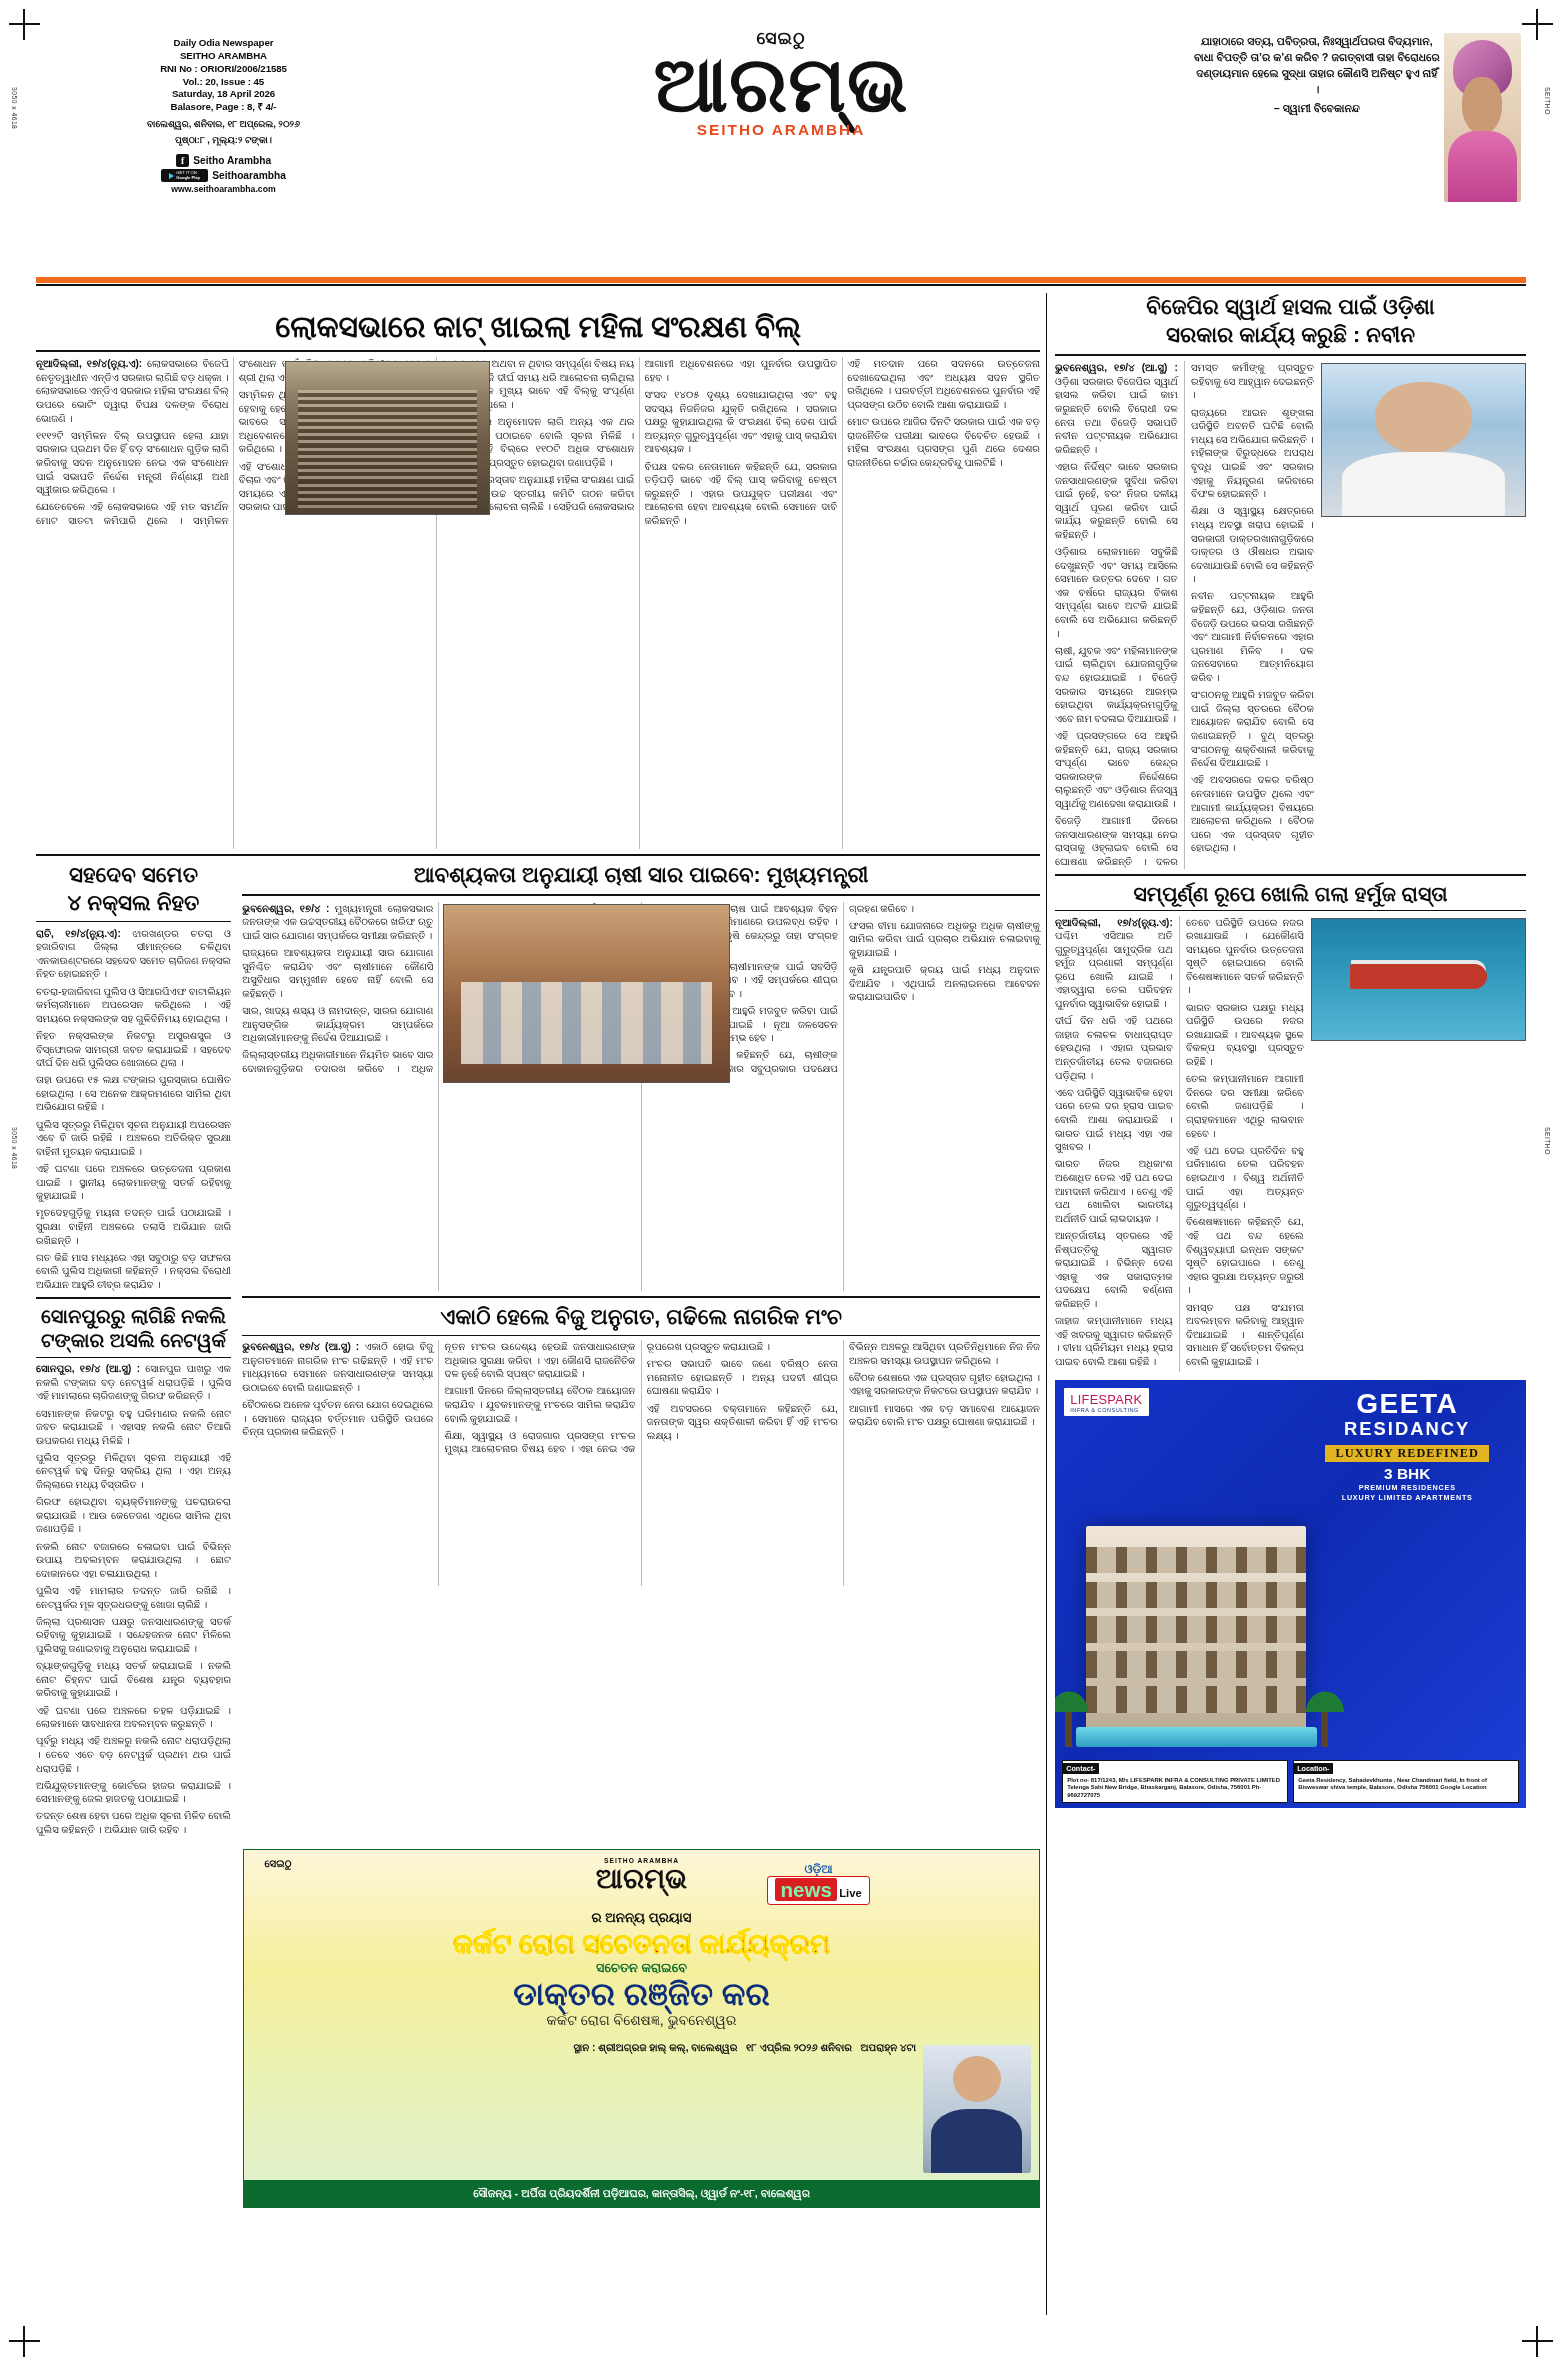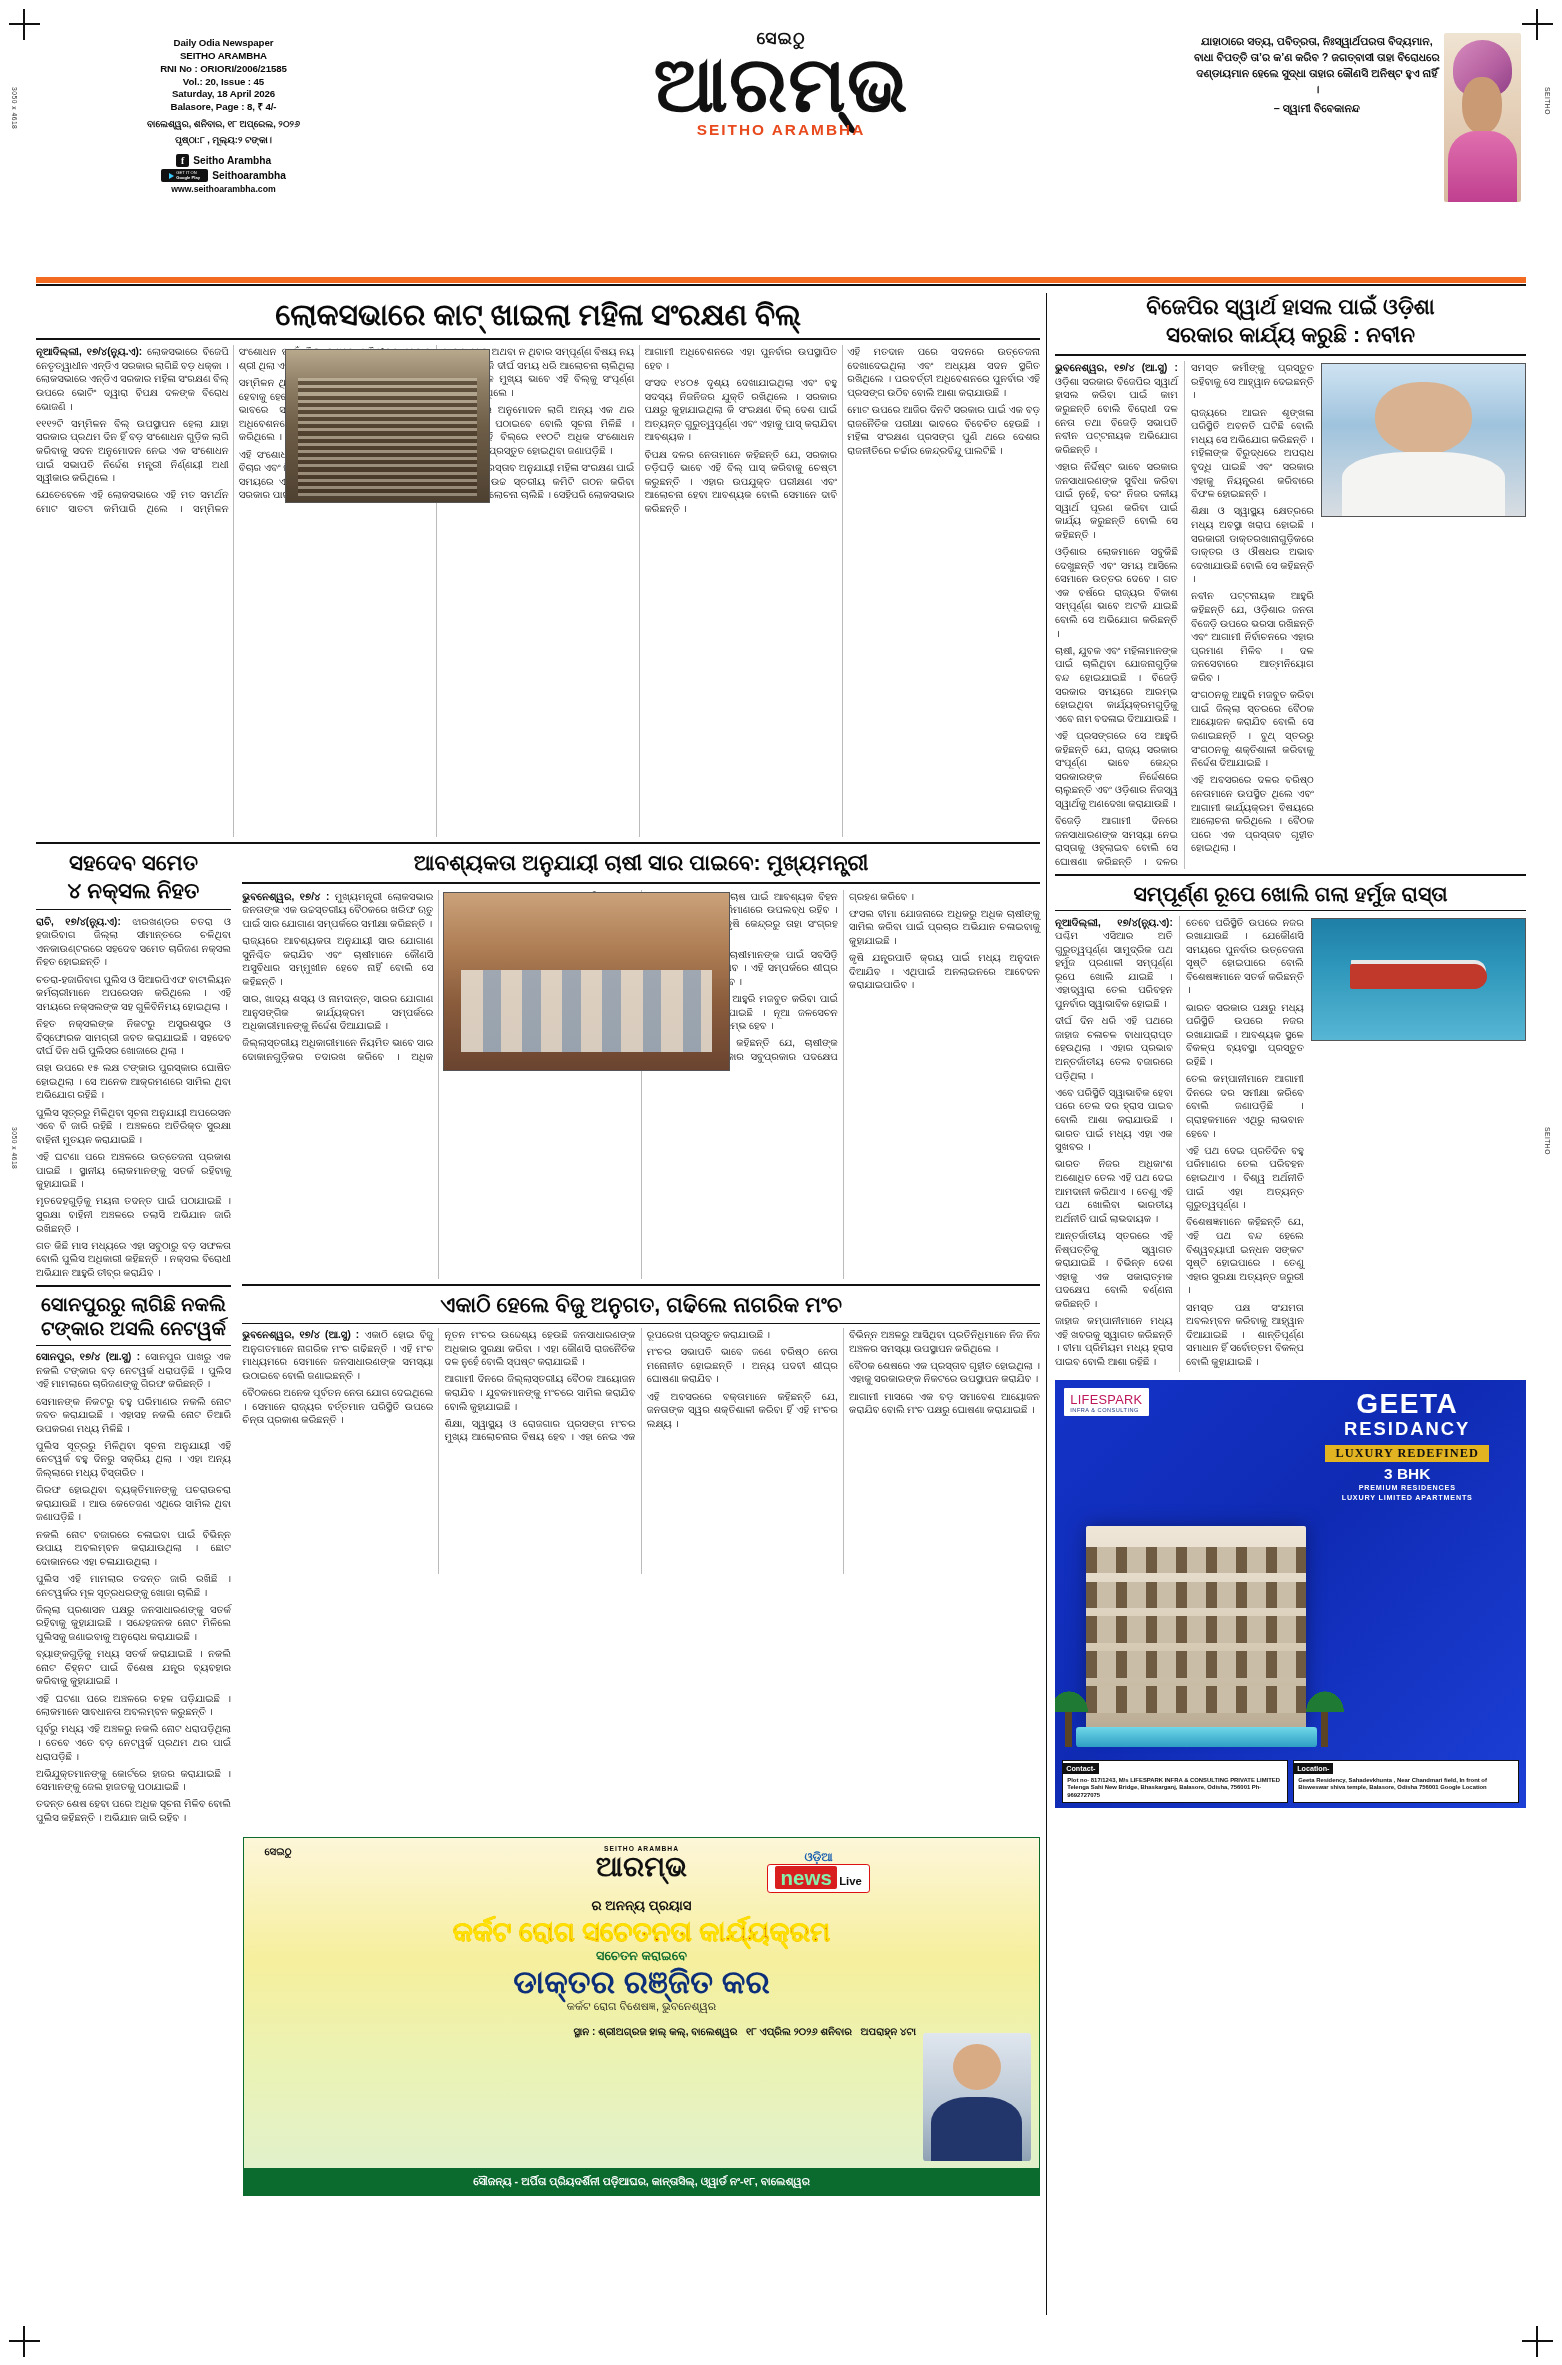--- a/index.html
+++ b/index.html
@@ -53,21 +53,21 @@
   .viv .face{ position:absolute; left:24%; top:26%; width:52%; height:34%;
         background:#c99a74; border-radius:45% 45% 48% 48%; }
   .viv .body{ position:absolute; left:5%; bottom:0; width:90%; height:42%;
         background:linear-gradient(180deg,#e06fae,#c0408f); border-radius:40% 40% 0 0; }
 
   .rule-orange{ position:absolute; left:36px; right:36px; top:277px; height:5.6px; background:#f36a21; }
   .rule-black{ position:absolute; left:36px; right:36px; top:284px; height:2px; background:#111; }
 
   
   .body-area{ position:absolute; left:36px; right:36px; top:293px; bottom:51px; }
-  .col-main{ position:absolute; left:0; top:4px; width:1004px; }
+  .col-main{ position:absolute; left:0; top:16px; width:1004px; }
   .col-right{ position:absolute; left:1019px; top:0; width:471px; }
   .vsep{ position:absolute; top:0; bottom:0; width:1px; background:#111; }
 
   h1.hl{ font-size:30px; line-height:36px; font-weight:bold; text-align:center; letter-spacing:-0.3px;}
   h2.hl2{ font-size:21.5px; line-height:28px; font-weight:bold; text-align:center; }
   h3.hl3{ font-size:17px; line-height:22.5px; font-weight:bold; text-align:center; }
   .hr-th{ height:2px; background:#111; margin:5.1px 0; }
   .hr-tn{ height:1px; background:#111; margin:4.1px 0; }
 
   .cols2{ column-count:2; column-gap:13.3px; column-rule:0.5px solid #bbb; }
@@ -100,21 +100,21 @@
   .ad-h-logo{ font-size:28px; font-weight:bold; color:#111; line-height:30px; }
   .news-live{ display:inline-block; background:#fff; border:1px solid #d11; border-radius:3.1px;
       padding:1.5px 7.2px; }
   .nl-news{ background:#d81e1e; color:#86efac; font-weight:bold; font-size:20.5px; padding:0 5.1px; border-radius:2px;}
   .nl-live{ color:#111; font-weight:bold; font-size:11.3px; }
   .nl-odia{ color:#1b5fb0; font-weight:bold; font-size:11.8px; }
   .ad-h-title{ font-size:27px; font-weight:bold; color:#b4131a; text-align:center; line-height:31px;
       -webkit-text-stroke:0.8px #ffe000; margin-top:3.1px; }
   .ad-h-sub{ font-size:12.8px; font-weight:bold; color:#0b6b2f; text-align:center; }
   .ad-h-doc{ font-size:32px; font-weight:bold; color:#0d2f7a; text-align:center; line-height:36px; }
-  .ad-h-docsub{ font-size:11px; color:#111; text-align:center; }
+  .ad-h-docsub{ font-size:14px; color:#111; text-align:center; }
   .ad-h-foot{ font-size:10.2px; text-align:right; line-height:15.4px; font-weight:600;margin-left:12px; }
   .ad-h-strip{ background:#0b6b2f; color:#fff; font-size:10.8px; padding:7px 0; text-align:center; font-weight:bold;}
   .doc-photo{ position:absolute; right:8.2px; bottom:34px; width:108px; height:128px;
       background:linear-gradient(180deg,#dfe6ee 0%,#b9c6d4 60%,#8fa2b4 100%); border-radius:3.1px; overflow:hidden;}
   .doc-photo .dh{ position:absolute; left:28%; top:8%; width:44%; height:36%; background:#d8ab85; border-radius:50%;}
   .doc-photo .db{ position:absolute; left:8%; bottom:0; width:84%; height:50%; background:#23366b; border-radius:40% 40% 0 0;}
 
   .ad-geeta{ position:relative; overflow:hidden;
       background:linear-gradient(135deg,#1433c7 0%,#0f2bb4 45%,#1c3fd6 100%); color:#fff; }
   .lifespark{ position:absolute; left:9.2px; top:8.2px; background:#fff; padding:3.1px 6.1px; border-radius:1px;}

